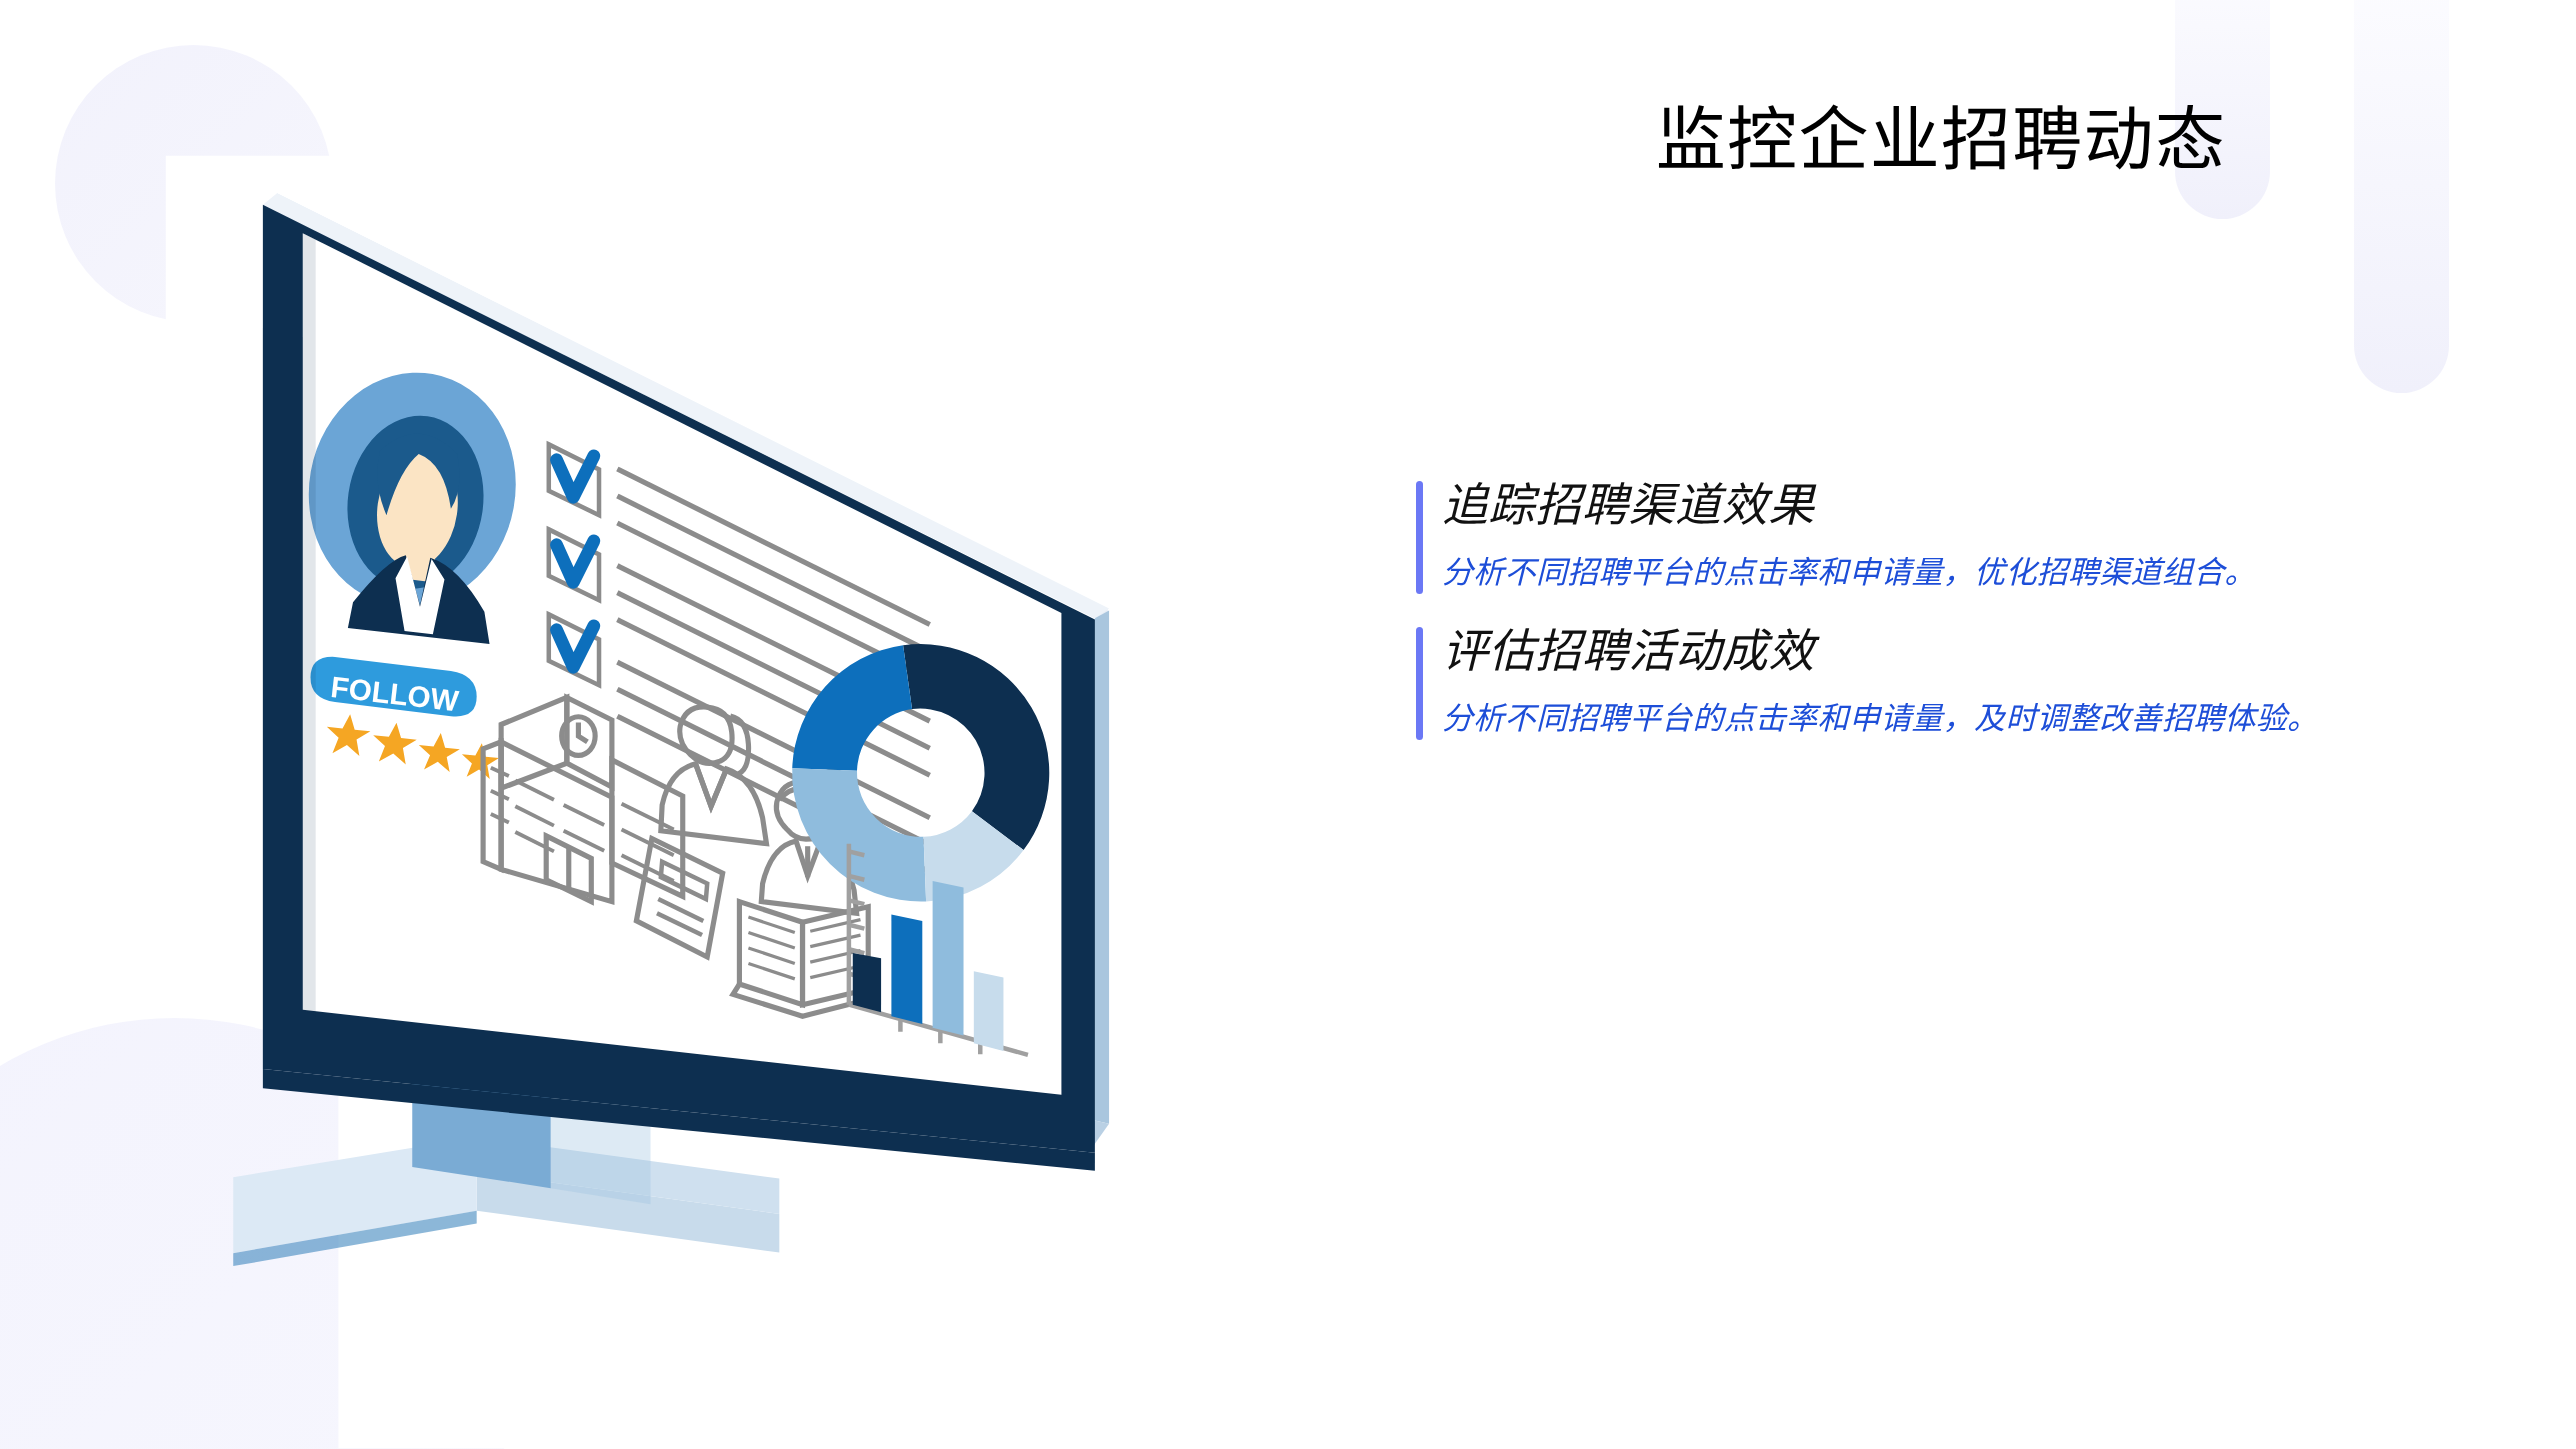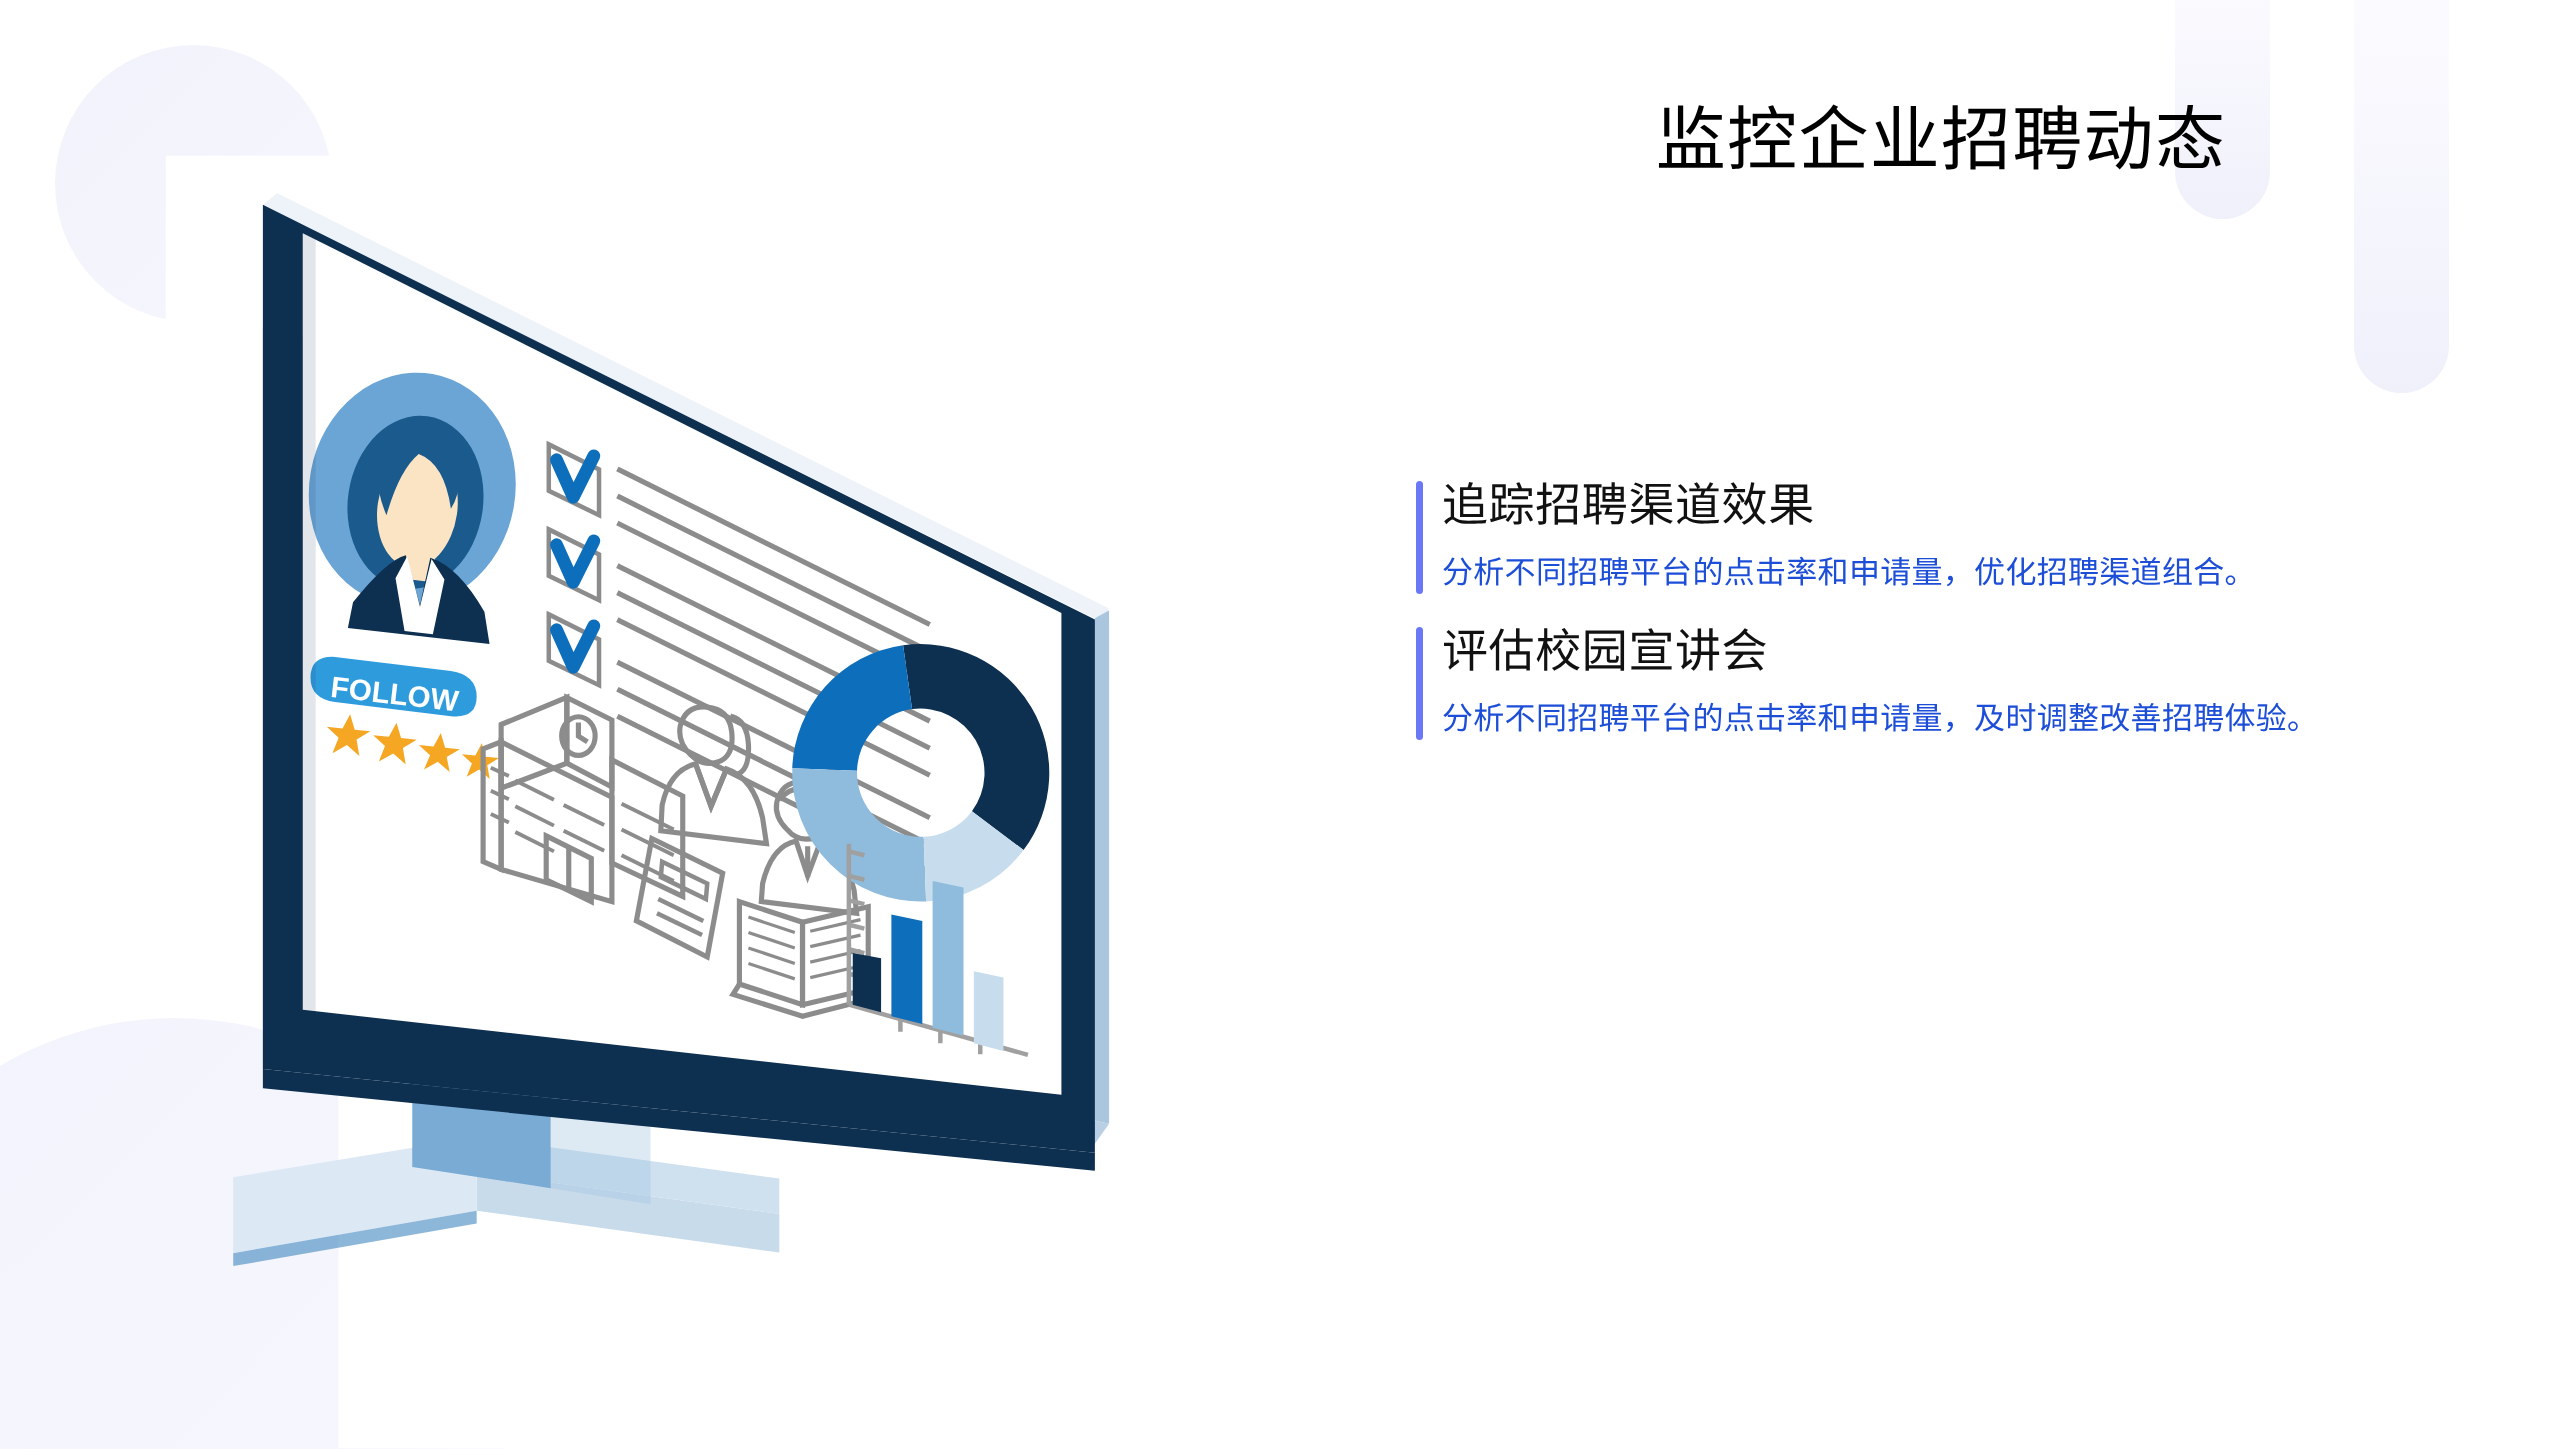--- a/index.html
+++ b/index.html
@@ -95,20 +95,21 @@
     line-height: 1.25;
     font-weight: 400;
     color: #000000;
     letter-spacing: 1.3px;
   }
   .blocks {
     position: absolute;
     left: 0px;
     top: 477px;
     width: 1095px;
+    font-style: italic;
   }
   .block {
     position: relative;
     padding-left: 32px;
     margin-bottom: 24.5px;
   }
   .block:last-child { margin-bottom: 0; }
   .accent-bar {
     position: absolute;
     left: 6.4px;
@@ -348,21 +349,21 @@
     <div class="blocks">
 
       <div class="block">
         <span class="accent-bar"></span>
         <h2 class="block-heading">追踪招聘渠道效果</h2>
         <p class="block-body">分析不同招聘平台的点击率和申请量，优化招聘渠道组合。</p>
       </div>
 
       <div class="block">
         <span class="accent-bar"></span>
-        <h2 class="block-heading">评估校园宣讲会</h2>
+        <h2 class="block-heading">评估招聘活动成效</h2>
         <p class="block-body">分析不同招聘平台的点击率和申请量，及时调整改善招聘体验。</p>
       </div>
 
 
     </div>
   </div>
 
 </div>
 
 

